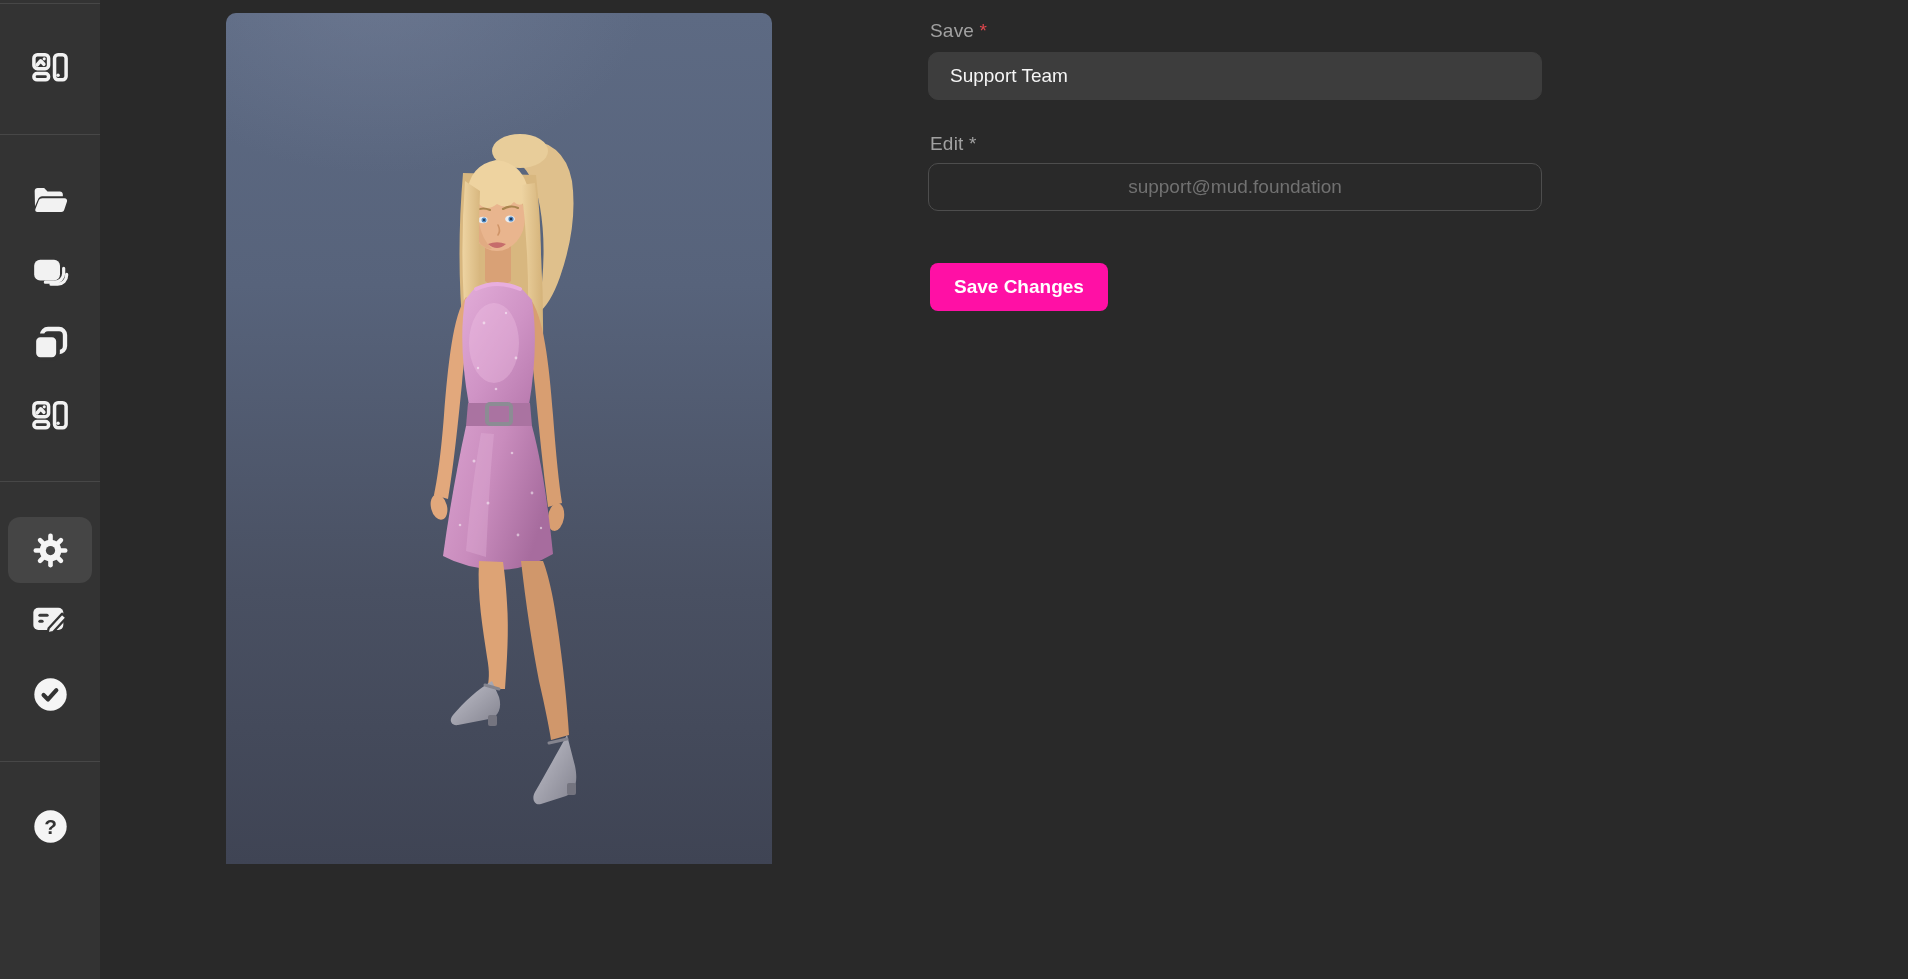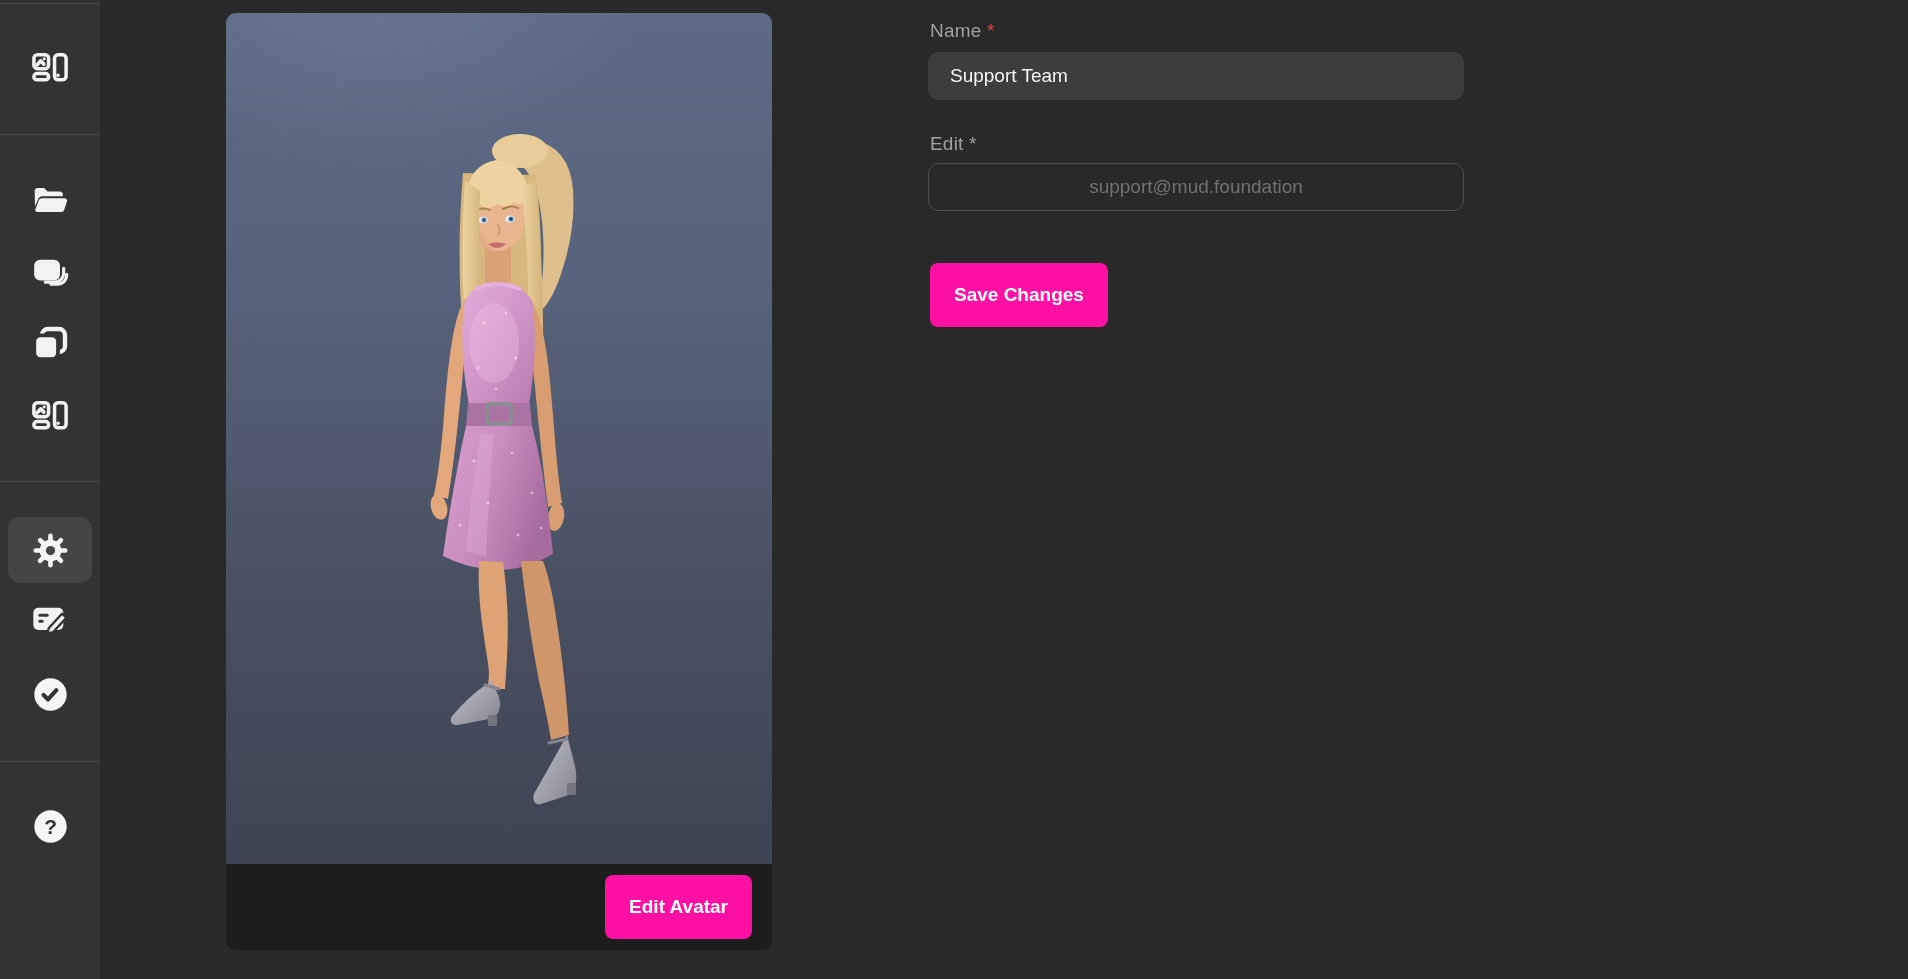--- a/index.html
+++ b/index.html
@@ -41,35 +41,35 @@
   }
   .avatar-viewport svg { position:absolute; left:0; top:0; }
   .avatar-footer {
     width:546px; height:86px; background:#1d1d1d;
     display:flex; align-items:center; justify-content:flex-end;
     padding-right:20px;
   }
   .btn-pink {
     background:#ff10a5; color:#ffffff; border:none; border-radius:8px;
     font-family:"Liberation Sans", sans-serif;
-    font-size:19px; font-weight:bold; height:64px; padding:0 24px;
+    font-size:19px; font-weight:bold; height:48px; padding:0 24px;
     cursor:pointer; display:inline-flex; align-items:center; justify-content:center;
     white-space:nowrap;
   }
 
   
   .form-area { position:absolute; left:928px; top:0; width:625px; }
   .field-label {
     position:absolute; left:2px;
     color:#a1a1a1; font-size:19px; letter-spacing:0.2px;
   }
   .req-red { color:#e0474d; }
   .req-grey { color:#a1a1a1; }
   .text-input {
-    position:absolute; left:0; width:536px; height:48px;
+    position:absolute; left:0; width:614px; height:48px;
     border-radius:10px; font-size:19px;
     padding:0 21px; outline:none;
     font-family:"Liberation Sans", sans-serif;
   }
   .input-filled {
     background:#3d3d3d; border:1px solid #3d3d3d; color:#f5f5f5;
   }
   .input-outline {
     background:transparent; border:1px solid #4d4d4d; color:#d9d9d9;text-align:center;
   }
@@ -284,29 +284,26 @@
       <path d="M266 668 C252 676 237 690 227 702 C222 708 226 713 232 712 L263 706 C273 704 276 694 273 684 Z" fill="url(#shoeGrad)"></path>
       <rect x="262" y="702" width="9" height="11" rx="2" fill="#74747f"></rect>
       <path d="M259 672 l14 4" stroke="#84848e" stroke-width="3" stroke-linecap="round"></path>
 
       <path d="M295 548 C300 592 306 632 313 668 C319 694 323 714 325 727 L343 722 C341 690 337 650 331 610 C327 580 321 558 317 548 Z" fill="#d0976b"></path>
       <path d="M341 722 C331 740 319 762 309 779 C305 786 309 793 315 791 L340 783 C350 779 352 767 349 753 Z" fill="url(#shoeGrad)"></path>
       <rect x="341" y="770" width="9" height="12" rx="2" fill="#74747f"></rect>
       <path d="M323 730 l18 -4" stroke="#84848e" stroke-width="3" stroke-linecap="round"></path>
     </svg>
   </div>
-  <div class="avatar-footer">
-    <button class="btn-pink">Edit Avatar</button>
-  </div>
 </section>
 
 <div class="form-area">
 
   <div class="field-label" style="top:20px">
-    <span>Name</span>&nbsp;<span class="req-red">*</span>
+    <span>Save</span>&nbsp;<span class="req-red">*</span>
   </div>
   <input class="text-input input-filled" style="top: 52px;" type="text" value="Support Team">
 
   <div class="field-label" style="top:133px">
     <span>Edit</span>&nbsp;<span class="req-grey">*</span>
   </div>
   <input class="text-input input-outline" style="top: 163px;" type="text" placeholder="support@mud.foundation">
 
   <button class="btn-pink save-btn">Save Changes</button>
 </div>

